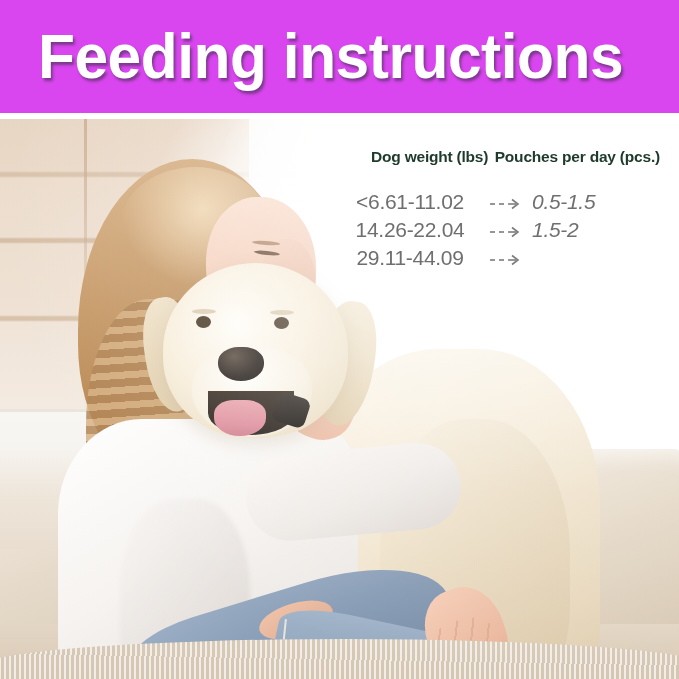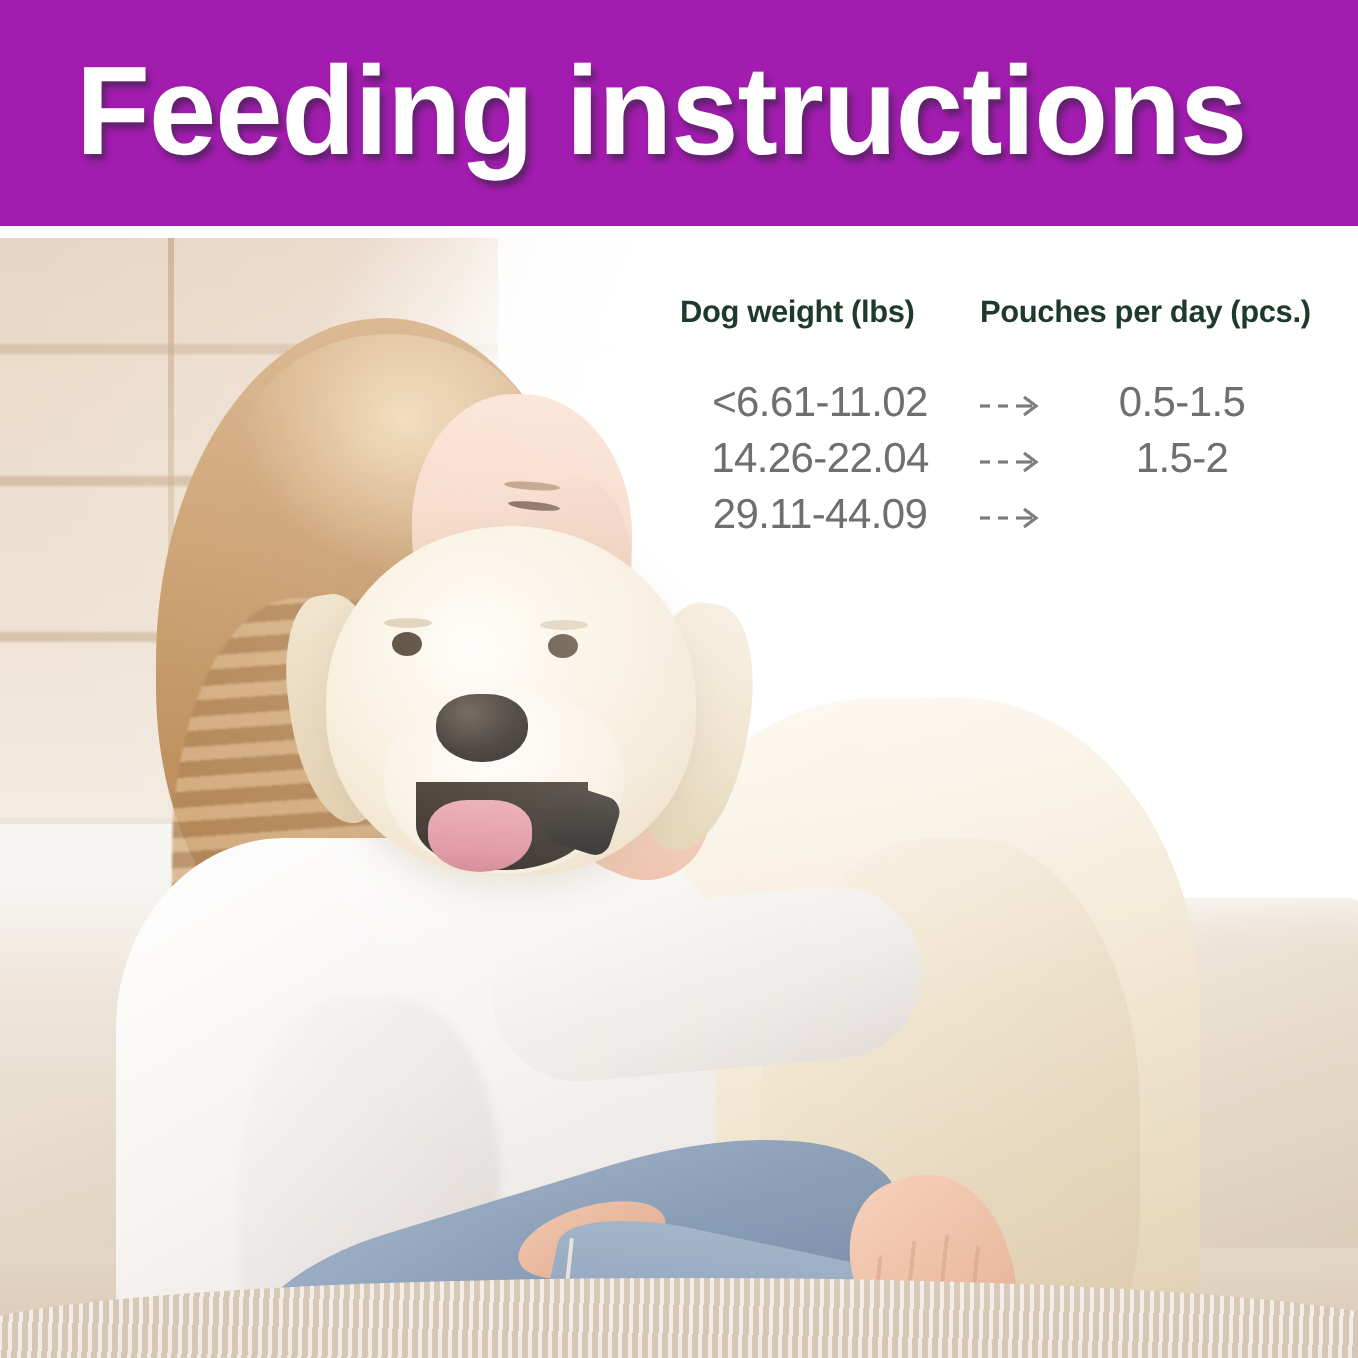--- a/index.html
+++ b/index.html
@@ -19,21 +19,21 @@
     background: #ffffff;
   }
 
   
   .banner {
     position: absolute;
     left: 0;
     top: 0;
     width: 679px;
     height: 113px;
-    background: #a21caf;
+    background: #d946ef;
     display: flex;
     align-items: center;
     justify-content: flex-start;
     box-sizing: border-box;
     padding-left: 38px;
   }
   .banner-title {
     color: #ffffff;
     font-family: "Liberation Sans", sans-serif;
     font-weight: bold;
@@ -524,20 +524,21 @@
     display: flex;
     align-items: baseline;
     color: #1e3a2a;
     font-weight: bold;
     font-size: 15.5px;
     letter-spacing: -0.2px;
     white-space: nowrap;
   }
   .th-weight {
     width: 150px;
+    margin-left: 31px;
   }
   .th-weight .unit {
     margin-left: 4px;
   }
   .th-pouches {
     width: 170px;
   }
   .rows {
     margin-top: 22px;
   }
@@ -556,21 +557,22 @@
   }
   .cell-arrow {
     width: 52px;
     text-align: center;
     color: #7c7c7c;
     font-size: 15px;
     line-height: 1;
   }
   .cell-pouches {
     width: 118px;
-    text-align: center;
+    text-align: left;
+    font-style: italic;
   }
   .arrow-svg {
     display: inline-block;
     vertical-align: middle;
   }
 </style>
 </head>
 <body>
 
 <div class="page">

